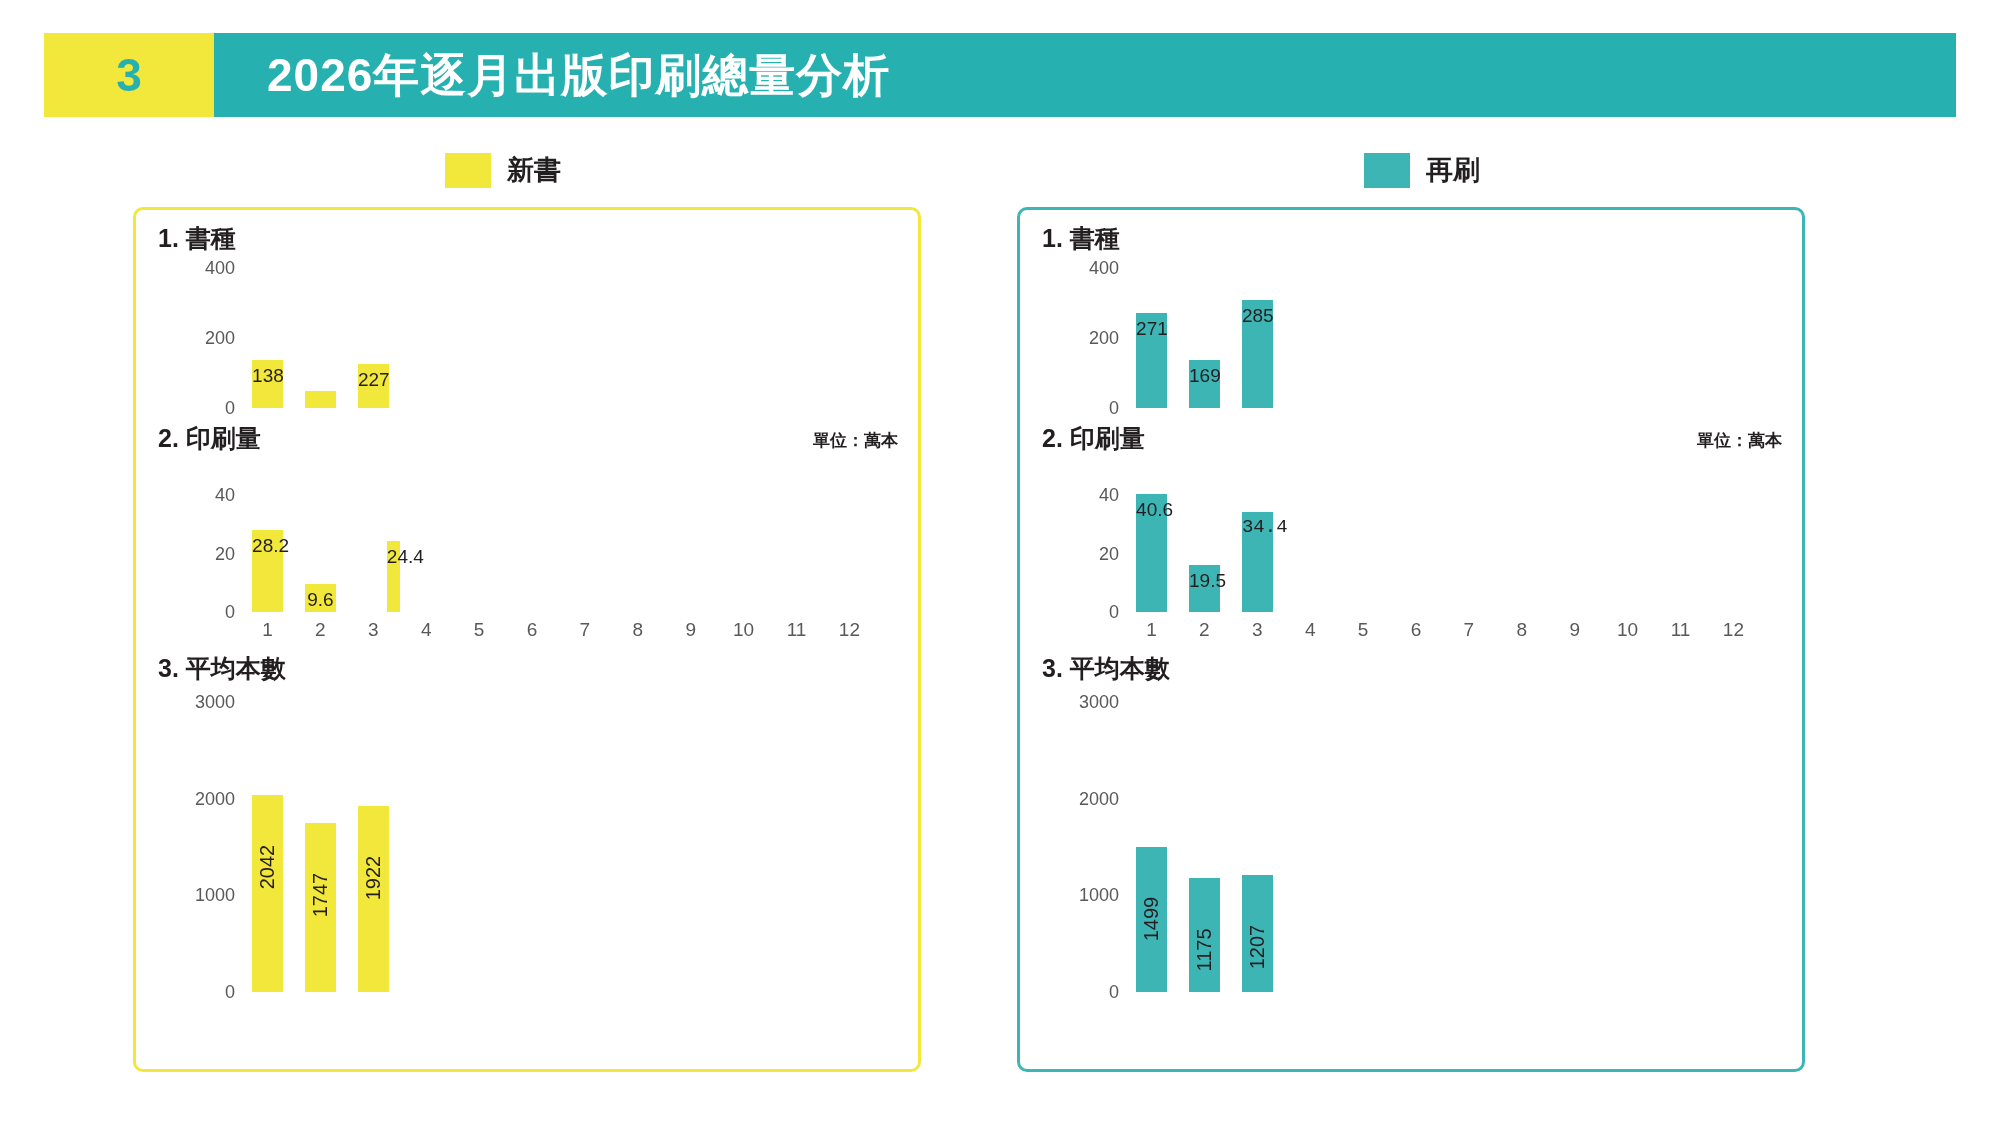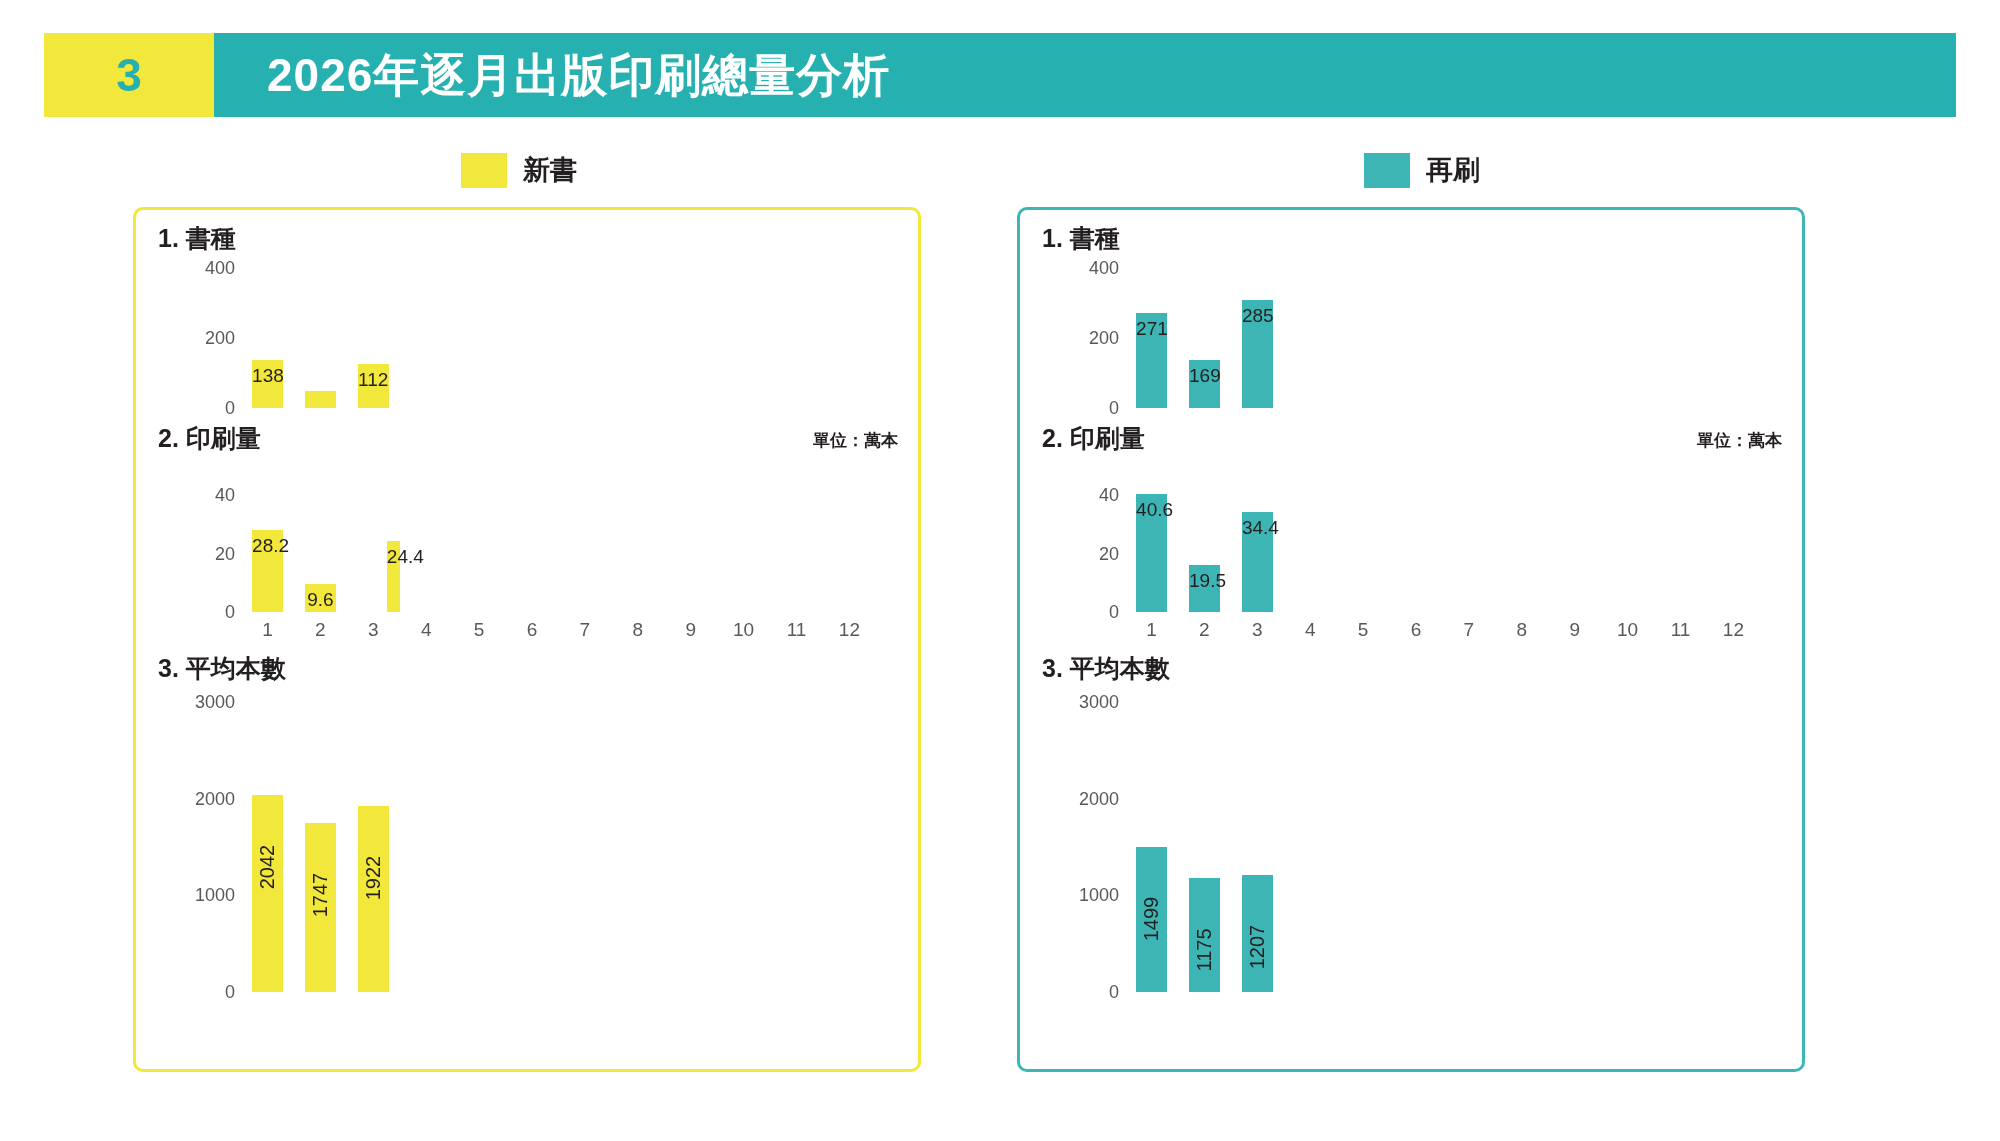--- a/index.html
+++ b/index.html
@@ -46,21 +46,21 @@
     line-height: 1;
   }
 
   
   .legend {
     position: absolute;
     display: flex;
     align-items: center;
     gap: 16px;
   }
-  .legend-left  { left: 461px; top: 153px; text-align: right; }
+  .legend-left  { left: 445px; top: 153px; text-align: right; }
   .legend-right { left: 1364px; top: 153px; }
   .legend-swatch { width: 46px; height: 35px; }
   .legend-swatch.yellow { background: #F2E73B; }
   .legend-swatch.teal   { background: #3DB5B5; }
   .legend-label {
     font-size: 27px; font-weight: 700; color: #231f20;
     line-height: 1;
   }
 
   
@@ -188,21 +188,21 @@
           <div class="slot" style="width: 52.9167px;">
             <div class="bar yellow" style="height: 48.3px;">
               <div class="bar-label">138</div>
             </div>
           </div>
           <div class="slot" style="width: 52.9167px;">
             <div class="bar yellow" style="height: 17.5px;"></div>
           </div>
           <div class="slot" style="width: 52.9167px;">
             <div class="bar yellow" style="height: 44.45px;">
-              <div class="bar-label">112</div>
+              <div class="bar-label">227</div>
             </div>
           </div>
           <div class="slot" style="width: 52.9167px;"></div>
           <div class="slot" style="width: 52.9167px;"></div>
           <div class="slot" style="width: 52.9167px;"></div>
           <div class="slot" style="width: 52.9167px;"></div>
           <div class="slot" style="width: 52.9167px;"></div>
           <div class="slot" style="width: 52.9167px;"></div>
           <div class="slot" style="width: 52.9167px;"></div>
           <div class="slot" style="width: 52.9167px;"></div>
@@ -355,21 +355,21 @@
           <div class="slot" style="width: 52.9167px;">
             <div class="bar teal" style="height: 118.417px;">
               <div class="bar-label">40.6</div>
             </div>
           </div>
           <div class="slot" style="width: 52.9167px;">
             <div class="bar teal" style="height: 46.6667px;">
               <div class="bar-label">19.5</div>
             </div>
           </div>
-          <div class="slot" style="width: 52.9167px;">
+          <div class="slot" style="width: 52.9167px; font-family: Liberation Mono, monospace;">
             <div class="bar teal" style="height: 100.333px;">
               <div class="bar-label">34.4</div>
             </div>
           </div>
           <div class="slot" style="width: 52.9167px;"></div>
           <div class="slot" style="width: 52.9167px;"></div>
           <div class="slot" style="width: 52.9167px;"></div>
           <div class="slot" style="width: 52.9167px;"></div>
           <div class="slot" style="width: 52.9167px;"></div>
           <div class="slot" style="width: 52.9167px;"></div>

